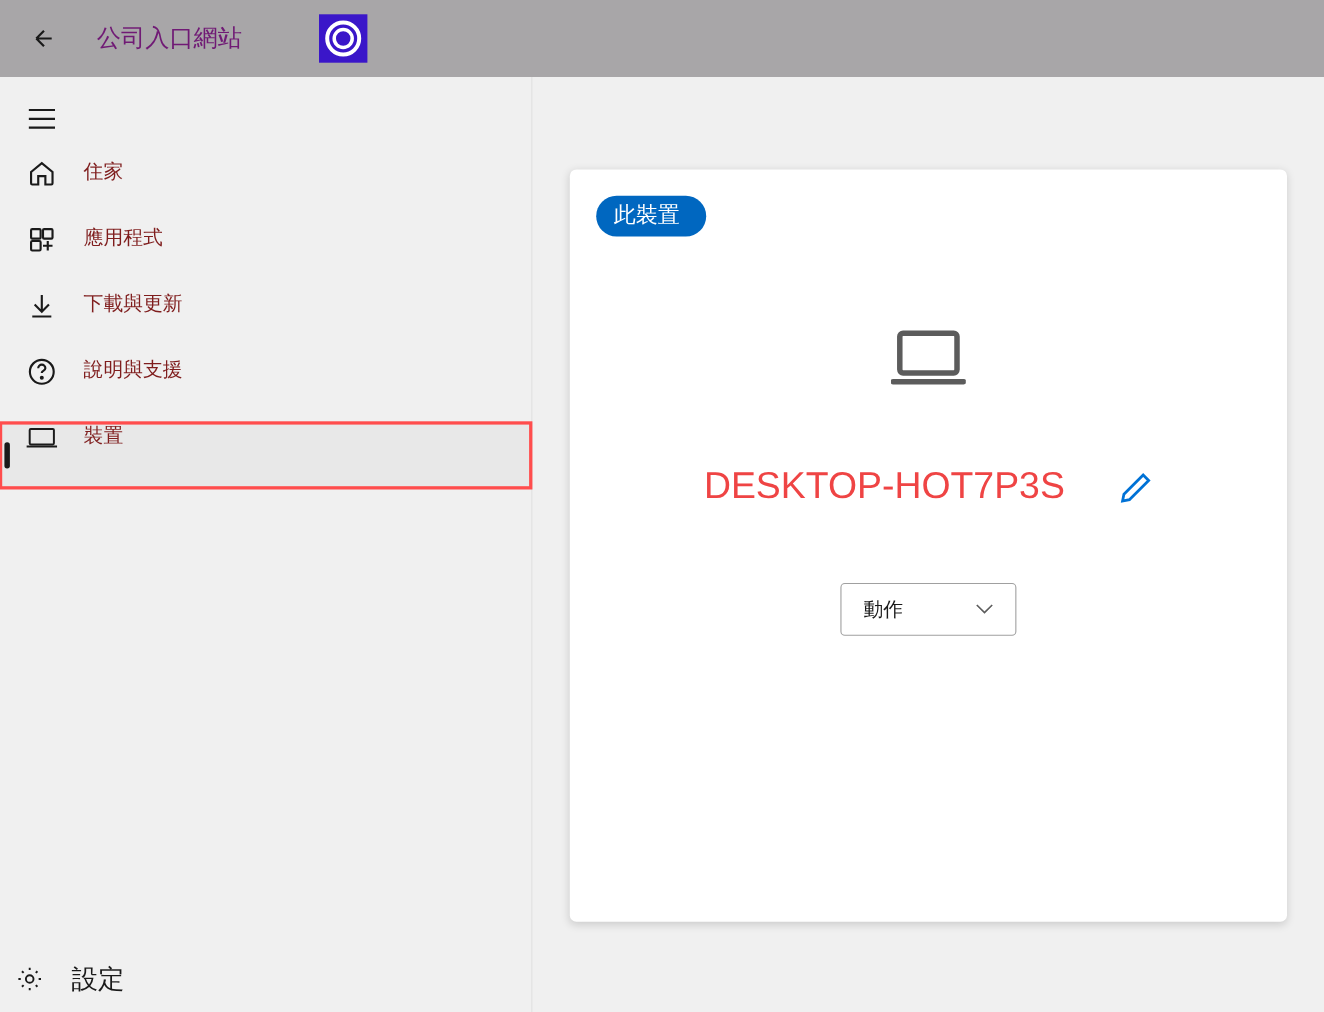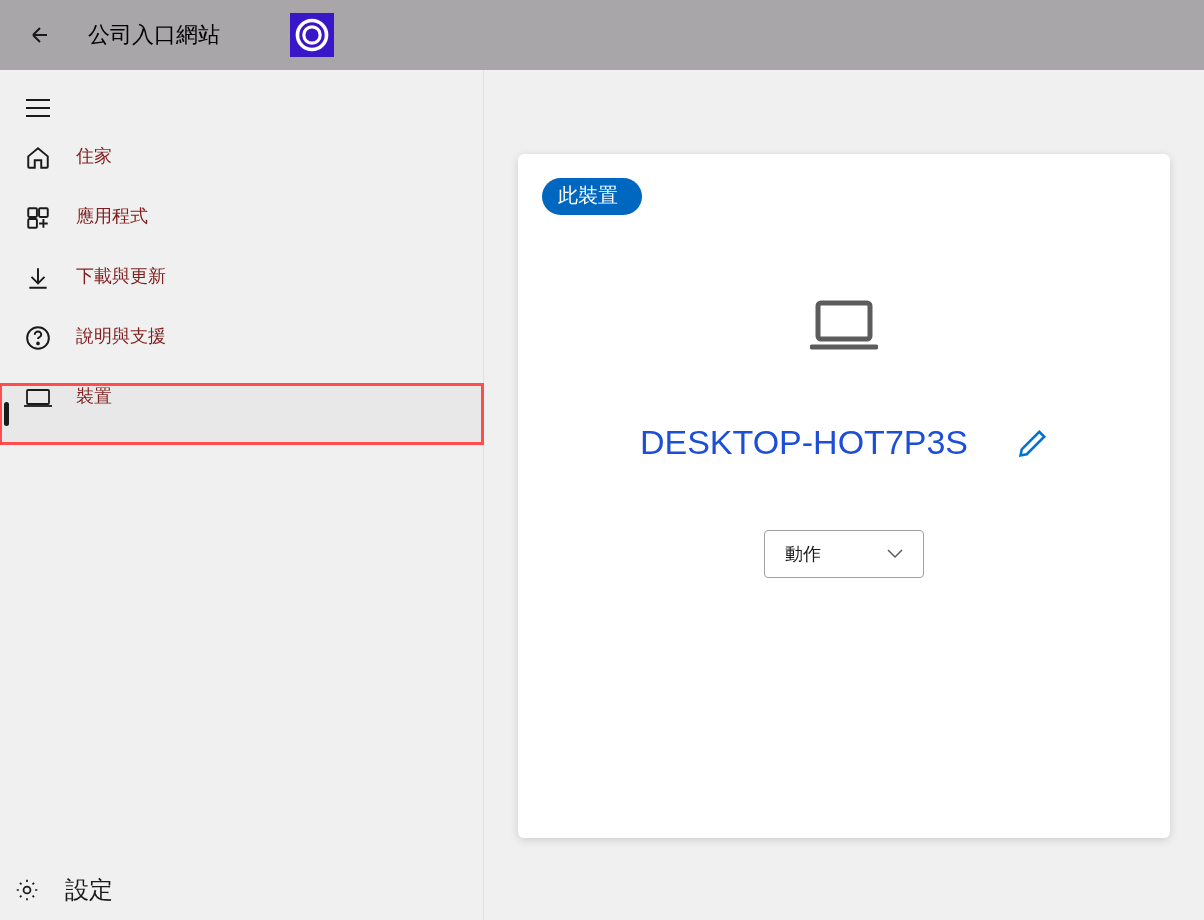--- a/index.html
+++ b/index.html
@@ -25,21 +25,21 @@
       width: 40px;
       height: 40px;
       display: flex;
       align-items: center;
       justify-content: center;
       cursor: pointer;
     }
     .titlebar-title {
       margin-left: 28px;
       font-size: 22px;
-      color: #000000;
+      color: #701a75;
     }
     .app-icon {
       width: 44px;
       height: 44px;
       background: #3a16c9;
       margin-left: 70px;
       display: flex;
       align-items: center;
       justify-content: center;
     }
@@ -150,21 +150,21 @@
     }
     .device-name-row {
       display: flex;
       align-items: center;
       justify-content: center;
       margin-top: 72px;
       gap: 50px;
     }
     .device-name {
       font-size: 34px;
-      color: #1d4ed8;
+      color: #ef4444;
       font-weight: 400;
     }
     .edit-btn {
       cursor: pointer;
       display: flex;
       align-items: center;
     }
     .action-dropdown {
       margin: 68px auto 0;
       width: 160px;

